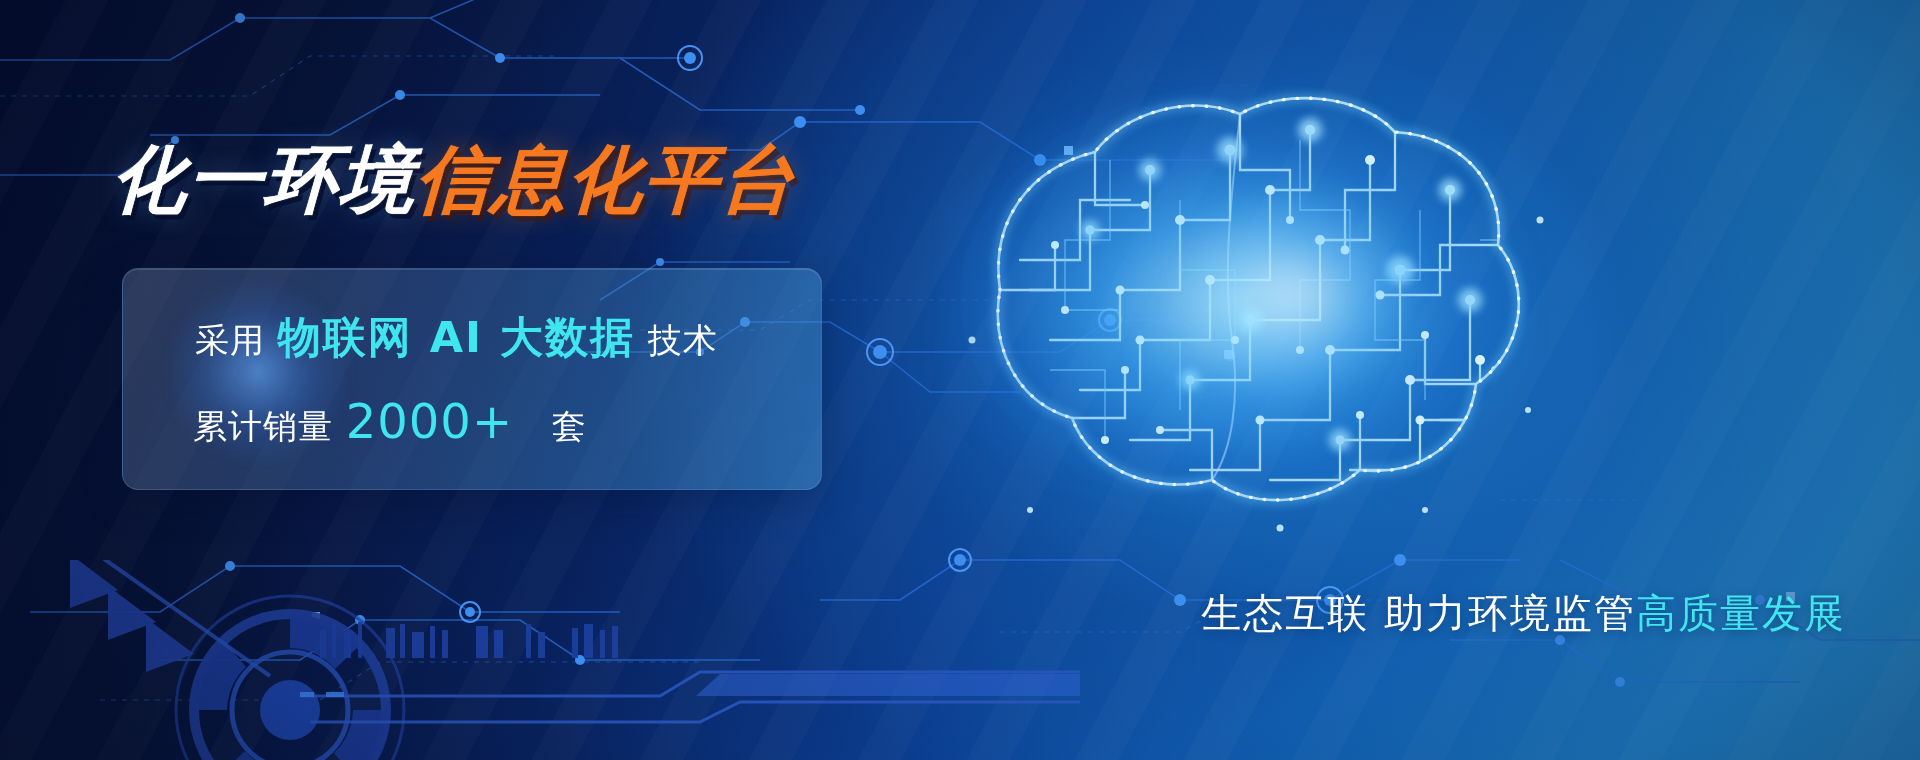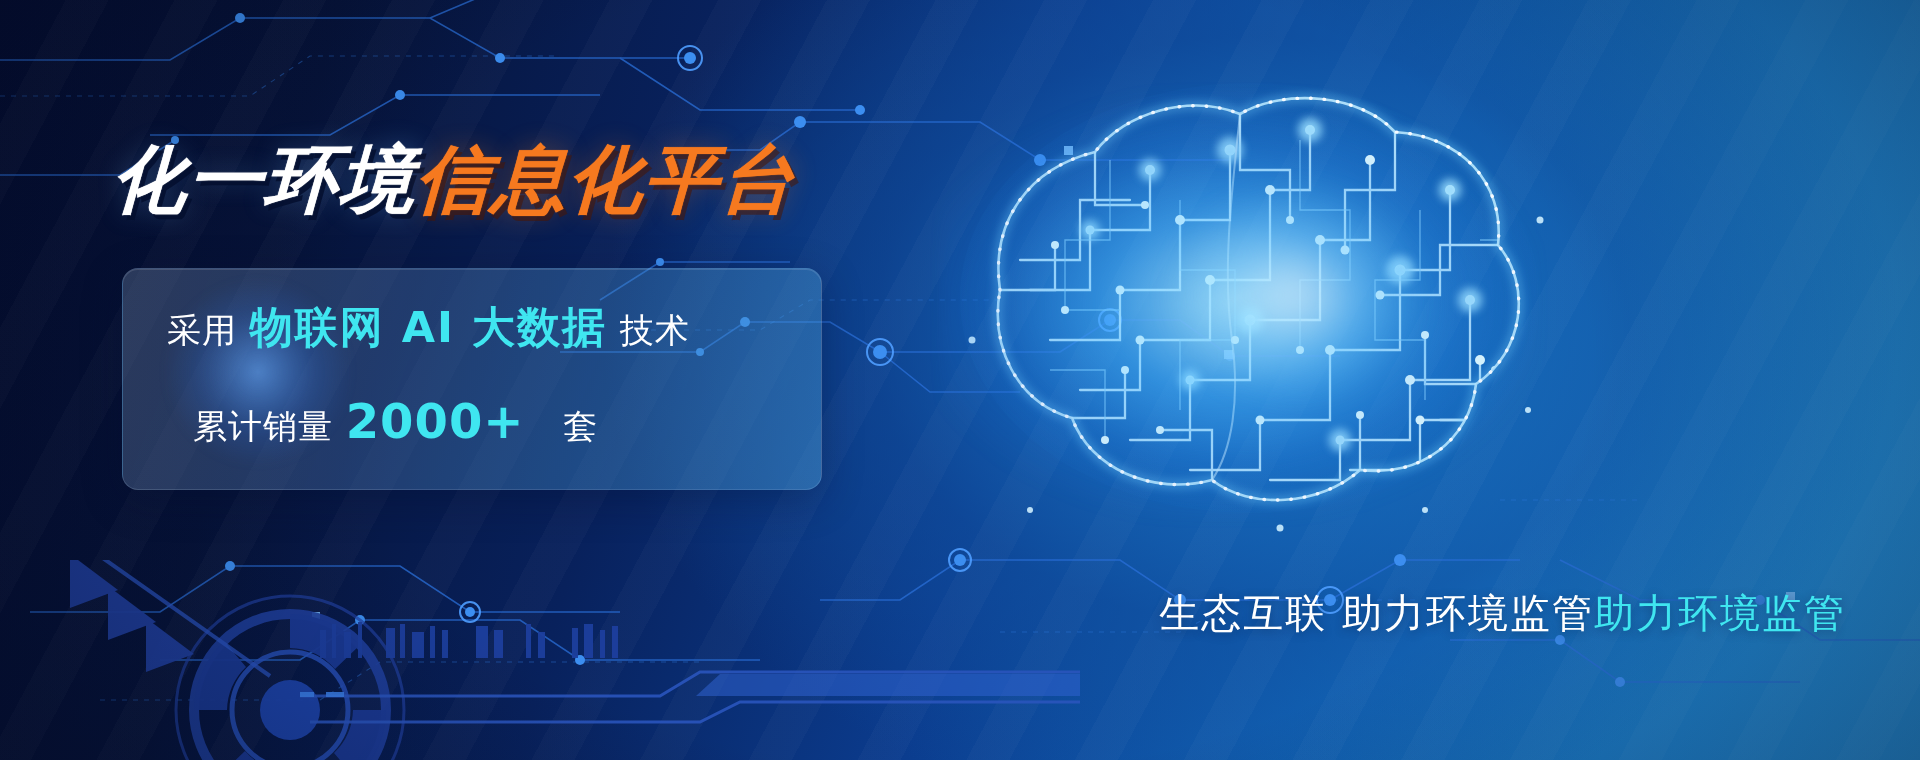--- a/index.html
+++ b/index.html
@@ -110,27 +110,27 @@
     background:radial-gradient(circle at 50% 50%, rgba(130,190,255,0.30) 0%, rgba(0,0,0,0) 68%);
     -webkit-mask-image:radial-gradient(circle, #000 0%, transparent 70%);
   }
 
   .card .line{
     position:absolute; left:44px;
     white-space:nowrap;
     font-family:"DejaVu Sans","Liberation Sans",sans-serif;
     color:#ffffff;
   }
-  .l1{ top:30px; font-size:40px; }
+  .l1{ top:40px; font-size:40px;margin-left:28px; }
   .l2{ top:124px; font-size:40px; }
 
   .l1 .sm{ font-size:34px; font-weight:400; letter-spacing:1px; }
   .l1 .hl{ font-size:43px; font-weight:700; color:#3fe6f0; letter-spacing:2px; }
   .l2 .sm{ font-size:34px; font-weight:400; letter-spacing:1px;margin-left:26px; }
-  .l2 .num{ font-size:48px; font-weight:700; color:#3fe6f0; letter-spacing:1px; }
+  .l2 .num{ font-size:48px; font-weight:400; color:#3fe6f0; letter-spacing:1px; }
 
   
   .tagline{
     position:absolute; right:74px; top:586px;
     font-size:40px; letter-spacing:2px; white-space:nowrap;
     font-family:"DejaVu Sans","Liberation Sans",sans-serif;
     text-shadow:0 2px 10px rgba(0,30,70,0.45);
   }
   .tagline .w{ color:#ffffff; font-weight:400;margin-left:13px; }
   .tagline .c{ color:#3fe6f0; font-weight:400; }
@@ -453,16 +453,16 @@
     </div>
 
     <div class="line l2">
       <span class="sm">累计销量</span>
       <span class="num">2000+</span>
       <span class="sm">套</span>
     </div>
   </div>
 
   <div class="tagline">
-    <span class="w">生态互联 助力环境监管</span><span class="c">助力环境监管</span>
+    <span class="w">生态互联 助力环境监管</span><span class="c">高质量发展</span>
   </div>
 
 </div>
 
 </body></html>

